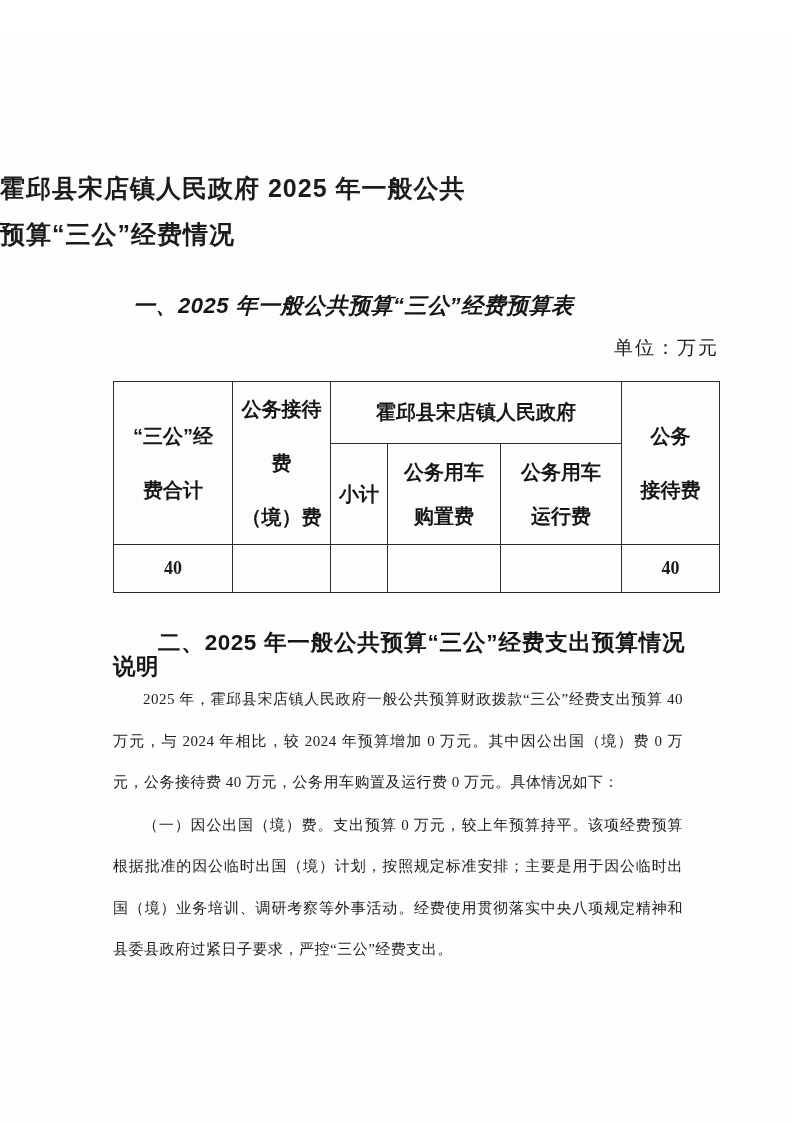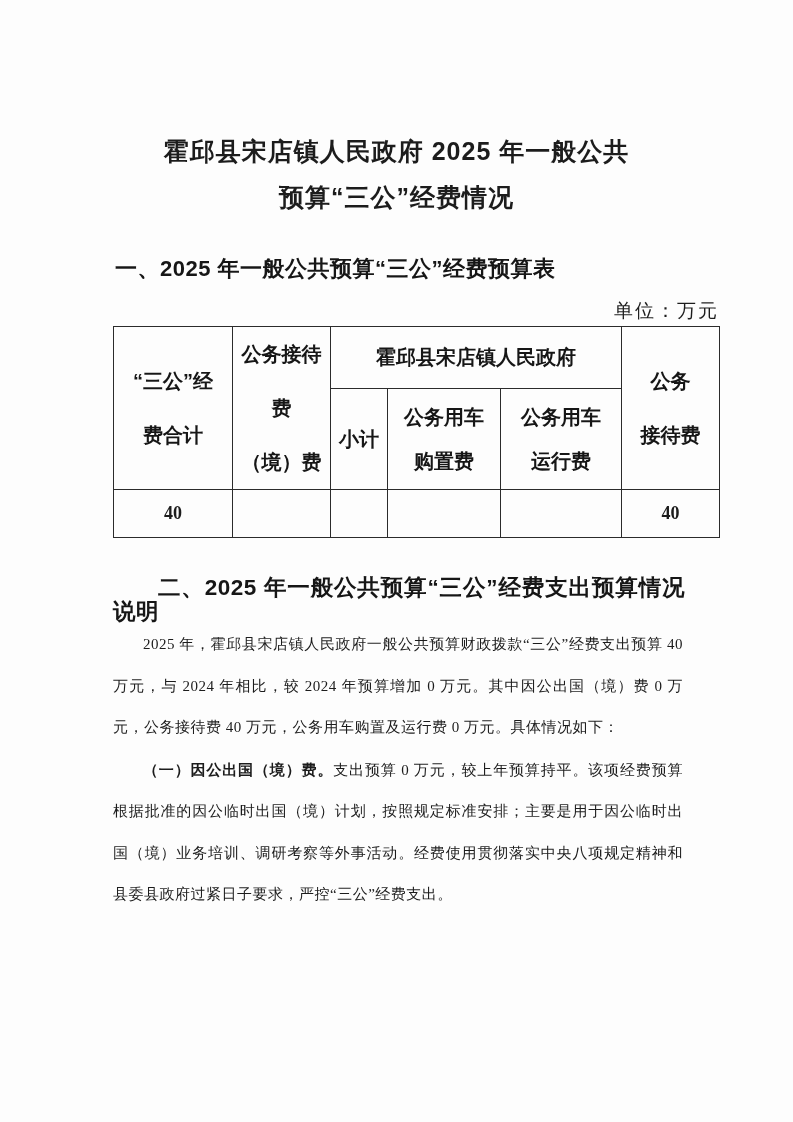--- a/index.html
+++ b/index.html
@@ -16,48 +16,49 @@
   }
   .page {
     position: relative;
     width: 793px;
     height: 1122px;
     background: #fdfdfd;
   }
   
   .doc-title {
     padding-top: 128px;
-    text-align: center;
     font-family: "Liberation Sans", sans-serif;
     font-weight: 700;
     font-size: 25px;
     line-height: 46px;
     letter-spacing: 1px;
+    margin-top: 37px;
   }
   
   .content {
     margin-left: 113px;
     width: 606px;
   }
   .sec-heading {
     font-family: "Liberation Sans", sans-serif;
     font-weight: 700;
     font-size: 22px;
     color: #161616;
   }
   .sec1-heading {
     margin-top: 34px;
-    margin-left: 2px;
+    margin-left: 20px;
     letter-spacing: 0.5px;
+    font-style: italic;
   }
   .unit-note {
     text-align: right;
     font-size: 19px;
     margin-top: 14px;
-    margin-bottom: 2px;
+    margin-bottom: 20px;
     letter-spacing: 2px;
   }
   
   table.sangong {
     border-collapse: collapse;
     width: 606px;
     table-layout: fixed;
   }
   table.sangong th,
   table.sangong td {
@@ -97,21 +98,21 @@
   p.body-para {
     margin: 0;
     width: 570px;
     font-size: 15px;
     line-height: 41.5px;
     text-indent: 2em;
     text-align: justify;
     letter-spacing: 0.5px;
   }
   .lead-bold {
-    font-weight: 700;
+    font-weight: 400;
     font-family: "Liberation Sans", sans-serif;
   }
 </style>
 </head>
 <body>
 
 <div class="page">
 
   <div class="doc-title">
     <div>霍邱县宋店镇人民政府 2025 年一般公共</div>

